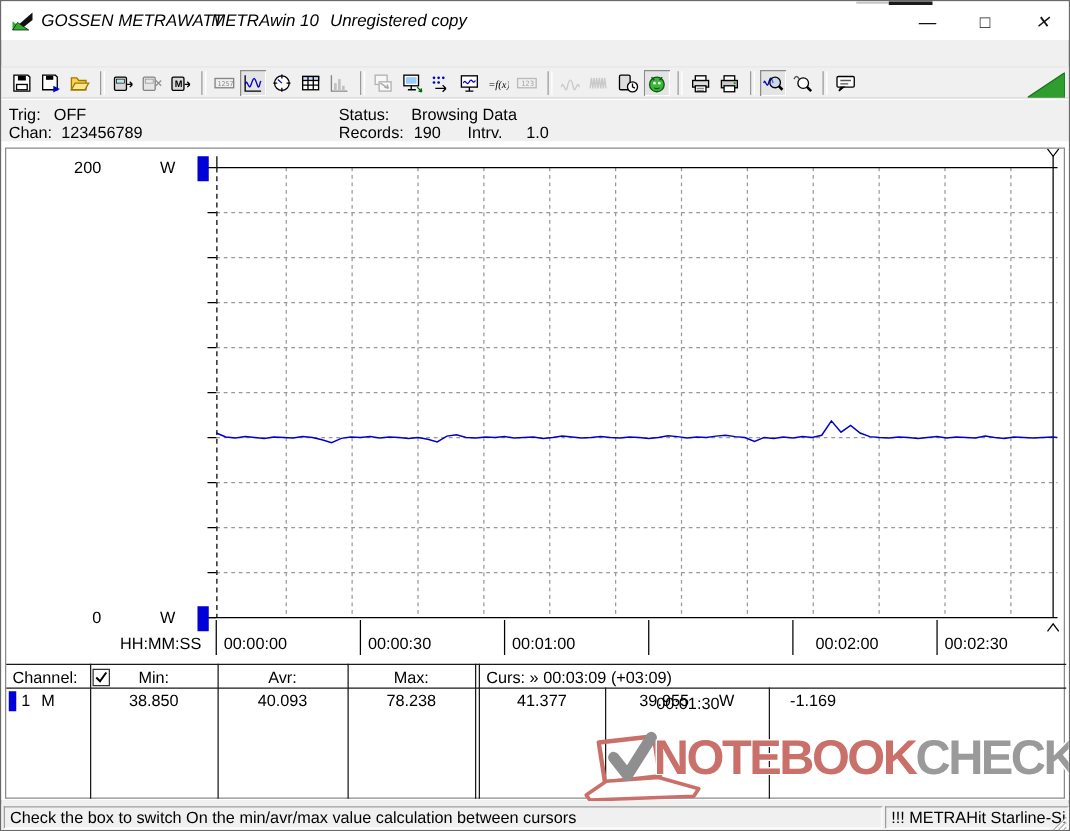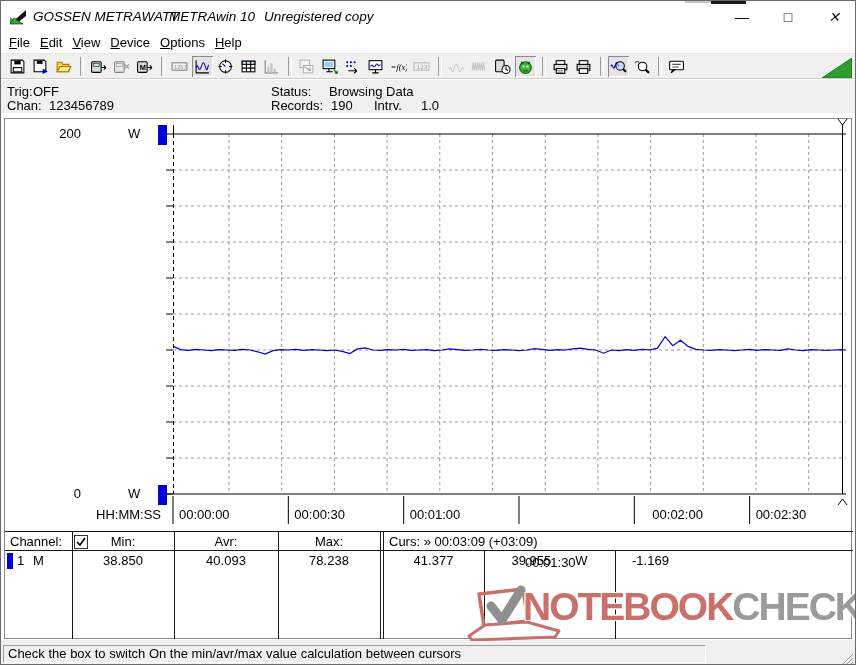--- a/index.html
+++ b/index.html
@@ -74,28 +74,20 @@
       <path d="M1 16 L14 16 L5 10 Z" fill="#2fae2f" stroke="#111" stroke-width=".6"></path>
     </svg>
     <span class="title-text t1">GOSSEN METRAWATT</span>
     <span class="title-text t2">METRAwin 10</span>
     <span class="title-text t3">Unregistered copy</span>
     <div class="win-btn wb-min">—</div>
     <div class="win-btn wb-max">□</div>
     <div class="win-btn wb-close">✕</div>
   </div>
 
-  <div class="menubar" id="menubar">
-      <div class="menu-item"><u>F</u>ile</div>
-      <div class="menu-item"><u>E</u>dit</div>
-      <div class="menu-item"><u>V</u>iew</div>
-      <div class="menu-item"><u>D</u>evice</div>
-      <div class="menu-item"><u>O</u>ptions</div>
-      <div class="menu-item"><u>H</u>elp</div>
-    </div>
 
   <div class="toolbar" id="toolbar">
     <div class="tb-btn">
         <svg width="17" height="17" viewBox="0 0 16 16">
           <path d="M2 2h10.5L14 3.5V14H2z" fill="#fff" stroke="#000"></path>
           <rect x="5" y="2.5" width="6" height="3.5" fill="#000"></rect>
           <rect x="4" y="9" width="8" height="4" fill="none" stroke="#000"></rect>
         </svg>
       </div>
       <div class="tb-btn">
@@ -280,21 +272,21 @@
           <path d="M4 6h8M4 8.5h6" stroke="#555"></path>
         </svg>
       </div>
       <svg class="tb-triangle" width="30" height="20" viewBox="0 0 30 20">
       <polygon id="cornerTri" points="0,20 30,20 30,0" fill="#2f9e2f" stroke="#1c701c" stroke-width="1"></polygon>
     </svg>
   </div>
 
   <div class="statuspanel">
     <span class="sp-text" style="left:6px;top:4px">Trig:</span>
-    <span class="sp-text" style="left:32px;top:4px">OFF</span>
+    <span class="sp-text" style="left:42px;top:4px">OFF</span>
     <span class="sp-text" style="left:6px;top:18px">Chan:</span>
     <span class="sp-text" style="left:48px;top:18px">123456789</span>
     <span class="sp-text" style="left:270px;top:4px">Status:</span>
     <span class="sp-text" style="left:328px;top:4px">Browsing Data</span>
     <span class="sp-text" style="left:270px;top:18px">Records:</span>
     <span class="sp-text" style="left:330px;top:18px">190</span>
     <span class="sp-text" style="left:373px;top:18px">Intrv.</span>
     <span class="sp-text" style="left:420px;top:18px">1.0</span>
   </div>
 
@@ -420,20 +412,21 @@
         <path d="M32 22 L43 36 L62 6" fill="none" stroke="#8f8f8f" stroke-width="9" stroke-linecap="round" stroke-linejoin="round"></path>
       </svg>
       <div class="wm-text">
         <span id="wm1" style="color: rgb(201, 112, 106);">NOTEBOOK</span><span id="wm2" style="color: rgb(154, 154, 154);">CHECK</span>
       </div>
     </div>
   </div>
 
   <div class="statusbar">
     <div class="sb-sec sb1">Check the box to switch On the min/avr/max value calculation between cursors</div>
+    <div class="sb-sec sb2">!!! METRAHit Starline-Si</div>
     <svg class="grip" width="14" height="14" viewBox="0 0 14 14">
       <g stroke="#9a9a9a">
           <line x1="13" y1="3" x2="3" y2="13"></line>
           <line x1="13" y1="7" x2="7" y2="13"></line>
           <line x1="13" y1="11" x2="11" y2="13"></line>
         </g>
       <g stroke="#fff">
           <line x1="13" y1="4" x2="4" y2="13"></line>
           <line x1="13" y1="8" x2="8" y2="13"></line>
           <line x1="13" y1="12" x2="12" y2="13"></line>

